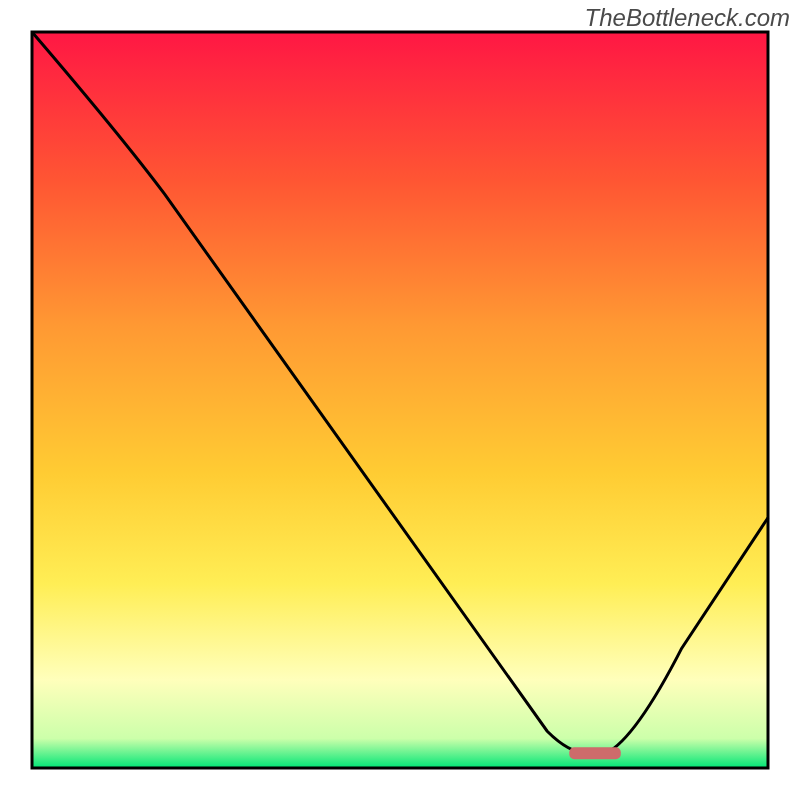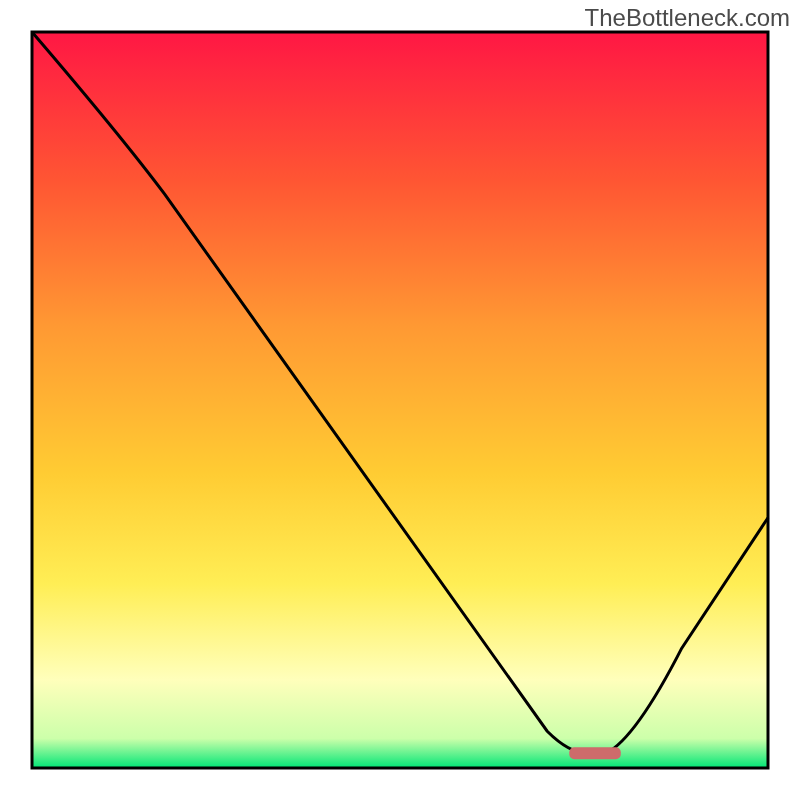--- a/index.html
+++ b/index.html
@@ -17,20 +17,21 @@
   }
   .watermark {
     position: absolute;
     top: 4px;
     right: 10px;
     font-size: 24px;
     font-weight: 500;
     color: #4a4a4a;
     font-family: Arial, sans-serif;
     z-index: 10;
+    font-style: italic;
   }
   svg {
     display: block;
   }
 </style>
 </head>
 <body>
 
 <div class="chart-container">
   <div class="watermark">TheBottleneck.com</div>

